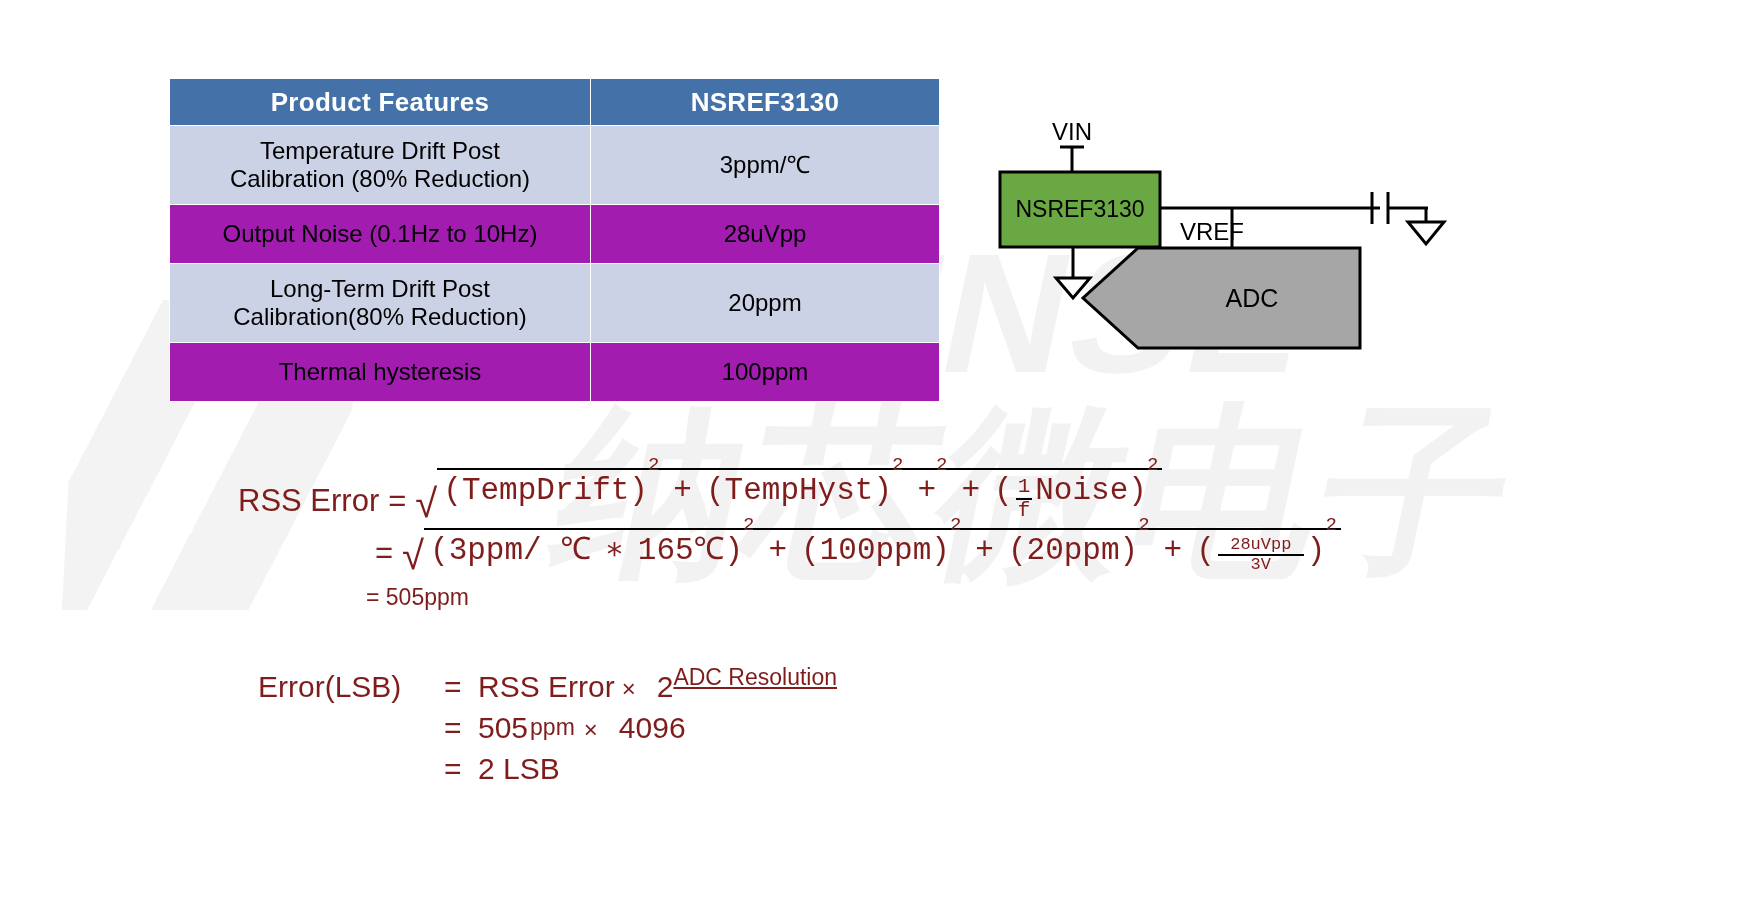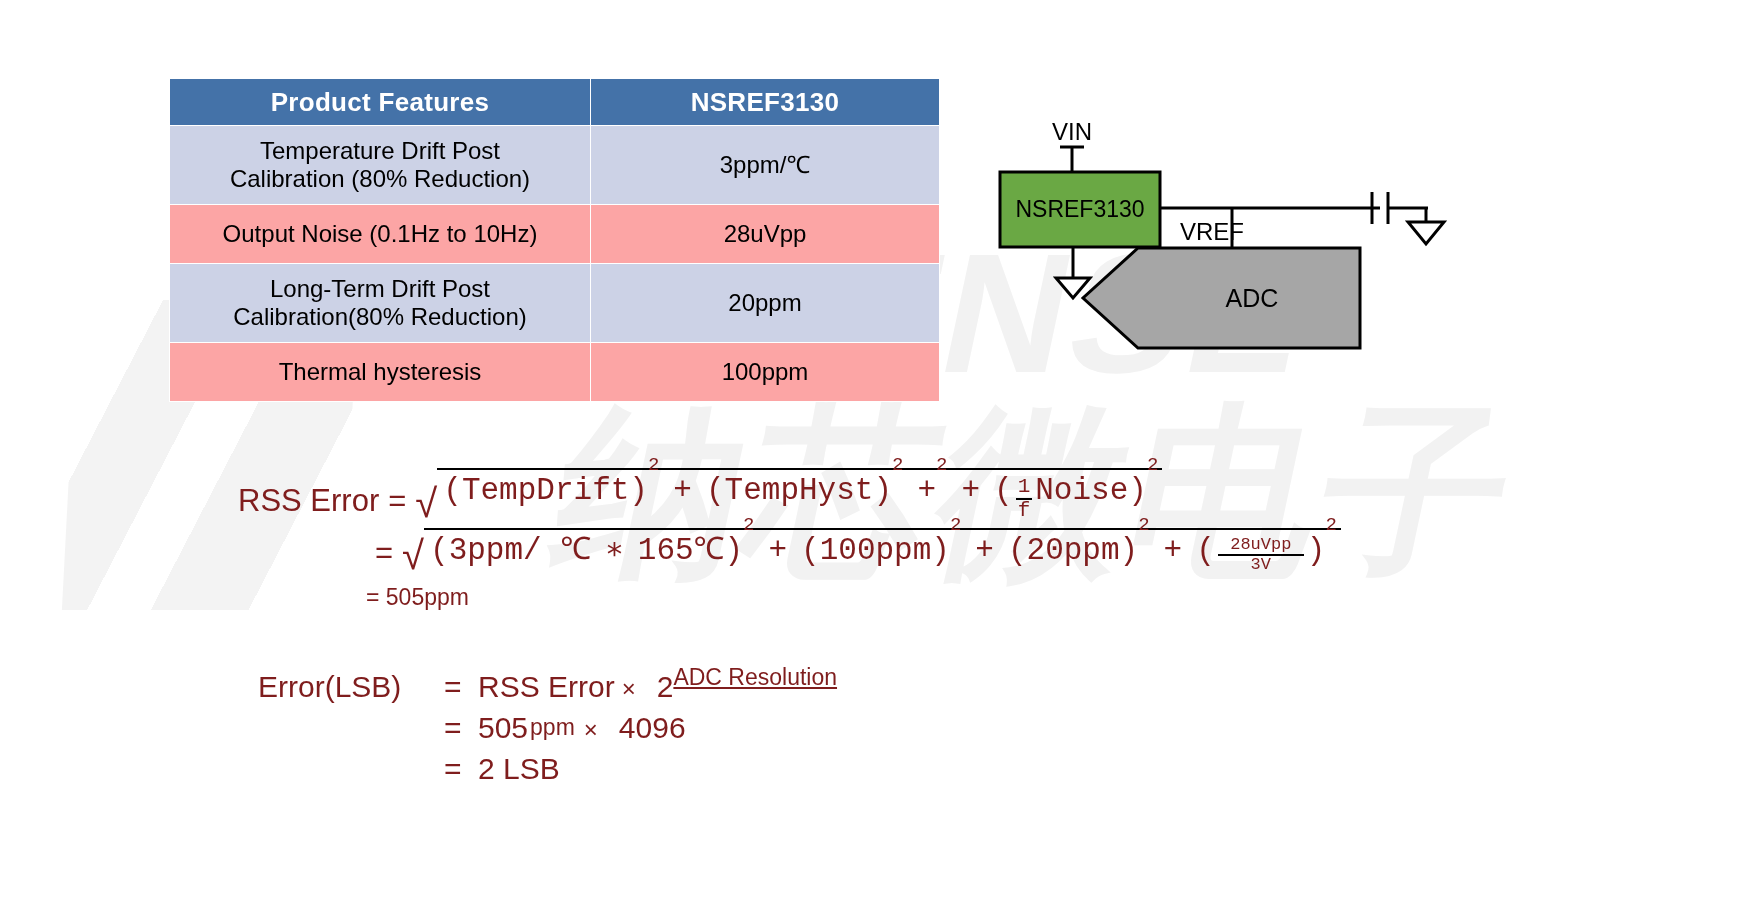--- a/index.html
+++ b/index.html
@@ -82,21 +82,21 @@
     letter-spacing: .3px;
   }
   .col-feature { width: 380px; }
   .col-value   { width: 308px; }
   .spec-table td {
     font-size: 24px;
     font-weight: normal;
     line-height: 1.18;
   }
   .spec-table tr.band-a td { background: #ccd2e6; }
-  .spec-table tr.band-b td { background: #fca5a5; }
+  .spec-table tr.band-b td { background: #a21caf; }
   .cell-feature { color: #000; }
   .cell-value   { color: #000; margin-top: 13px; }
   .r-tall td { height: 70px; }
   .r-short td { height: 50px; }
 
   
   .circuit {
     position: absolute;
     left: 960px;
     top: 100px;

